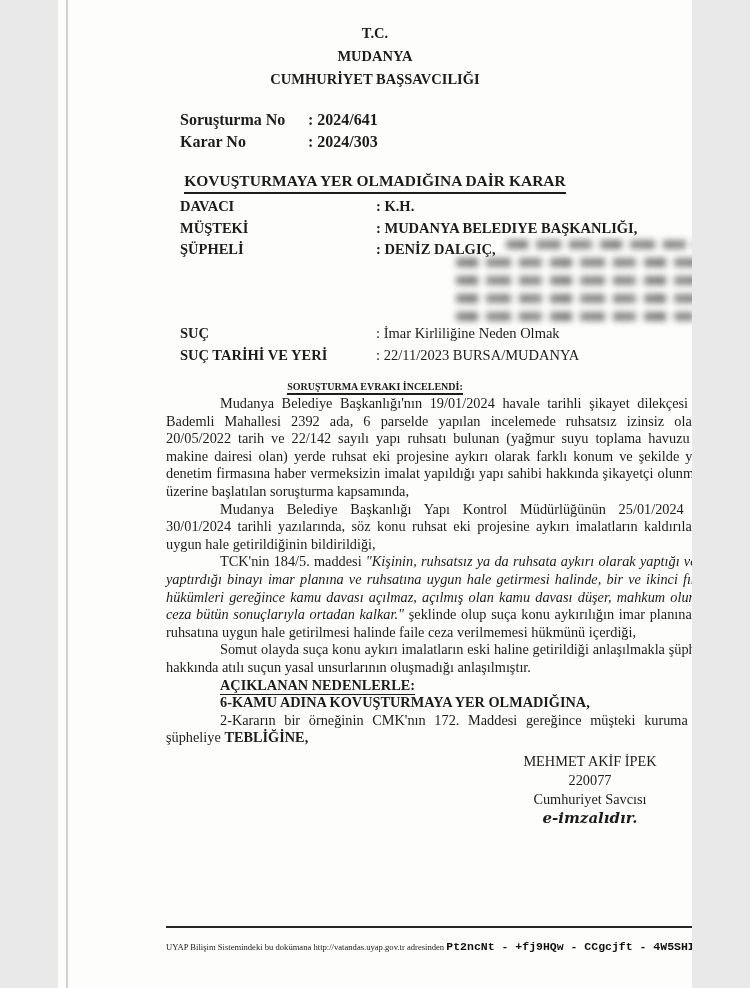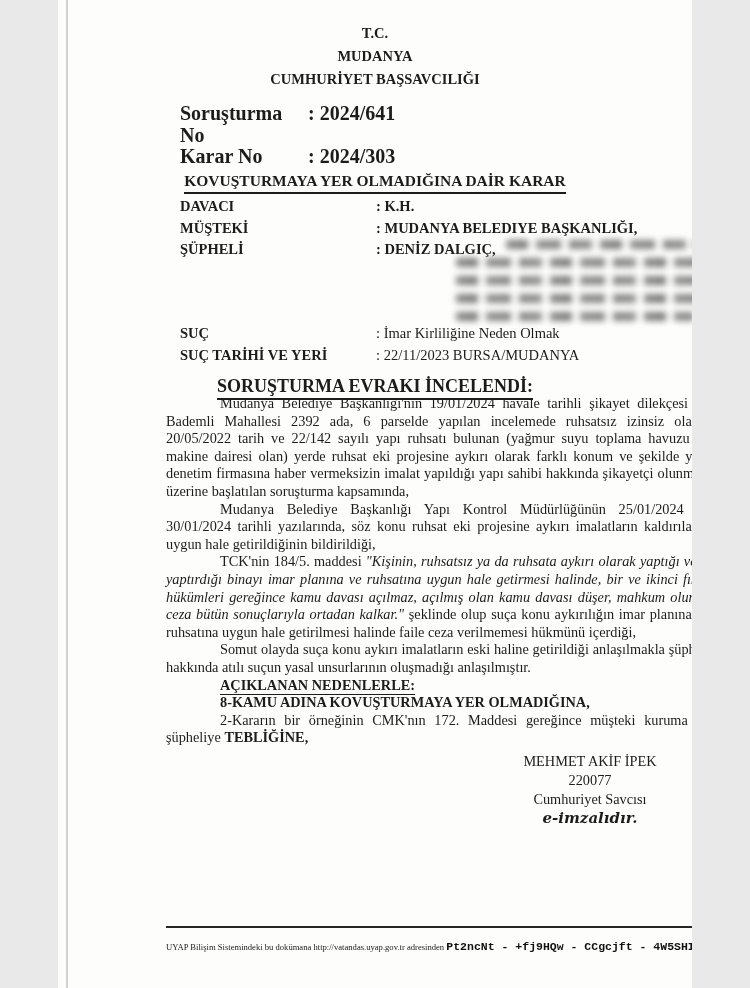--- a/index.html
+++ b/index.html
@@ -15,21 +15,21 @@
   .page-edge {
     position:absolute; left:8px; top:0; width:2px; height:100%;
     background:#d2d2d2;
   }
   
   .doc-header {
     position:absolute; top:22px; left:0; width:100%;
     text-align:center; font-weight:bold; font-size:14.5px; line-height:23px;
   }
   
-  .case-numbers { position:absolute; top:103px; left:122px; font-size:20px; line-height:21.5px; }
+  .case-numbers { position:absolute; top:109px; left:122px; font-size:16px; line-height:21.5px; }
   .case-row { display:flex; }
   .case-row .lbl { font-weight:bold; width:128px; }
   .case-row .val { font-weight:bold; }
   
   .title-wrap { position:absolute; top:172px; left:0; width:100%; text-align:center; }
   .doc-title {
     display:inline-block; font-weight:bold; font-size:15.5px;
     border-bottom:2.5px solid #1c1c1c; padding-bottom:2px;
   }
   
@@ -50,21 +50,21 @@
     filter:blur(3px);
   }
   .bl-1 { margin-left:50px; width:228px; }
   .bl-2 { width:278px; }
   .bl-3 { width:276px; }
   .bl-4 { width:272px; }
   .bl-5 { width:238px; }
   
   .section-heading-wrap { position:absolute; top:376px; left:0; width:100%; text-align:center; }
   .section-heading {
-    display:inline-block; font-weight:bold; font-size:18px;
+    display:inline-block; font-weight:bold; font-size:10px;
     border-bottom:2px solid #1c1c1c; padding-bottom:1px;
   }
   
   .body { position:absolute; top:395px; left:108px; width:544px; font-size:14.3px; line-height:17.6px; }
   .body p { margin:0; text-align:justify; text-indent:54px; }
   .q { font-style:italic; }
   .b { font-weight:bold; }
   .decision-heading { margin:0; padding-left:54px; text-indent:0 !important; text-align:left !important; }
   .decision-heading span {
     font-weight:bold; border-bottom:1.8px solid #1c1c1c; padding-bottom:1px;
@@ -152,21 +152,21 @@
     <span class="section-heading">SORUŞTURMA EVRAKI İNCELENDİ:</span>
   </div>
 
   <div class="body">
     <p>Mudanya Belediye Başkanlığı'nın 19/01/2024 havale tarihli şikayet dilekçesi ile Bademli Mahallesi 2392 ada, 6 parselde yapılan incelemede ruhsatsız izinsiz olarak 20/05/2022 tarih ve 22/142 sayılı yapı ruhsatı bulunan (yağmur suyu toplama havuzu ve makine dairesi olan) yerde ruhsat eki projesine aykırı olarak farklı konum ve şekilde yapı denetim firmasına haber vermeksizin imalat yapıldığı yapı sahibi hakkında şikayetçi olunması üzerine başlatılan soruşturma kapsamında,</p>
     <p>Mudanya Belediye Başkanlığı Yapı Kontrol Müdürlüğünün 25/01/2024 ve 30/01/2024 tarihli yazılarında, söz konu ruhsat eki projesine aykırı imalatların kaldırılarak uygun hale getirildiğinin bildirildiği,</p>
     <p><span>TCK'nin 184/5. maddesi </span><span class="q">"Kişinin, ruhsatsız ya da ruhsata aykırı olarak yaptığı veya yaptırdığı binayı imar planına ve ruhsatına uygun hale getirmesi halinde, bir ve ikinci fıkra hükümleri gereğince kamu davası açılmaz, açılmış olan kamu davası düşer, mahkum olunan ceza bütün sonuçlarıyla ortadan kalkar."</span><span> şeklinde olup suça konu aykırılığın imar planına ve ruhsatına uygun hale getirilmesi halinde faile ceza verilmemesi hükmünü içerdiği,</span></p>
     <p>Somut olayda suça konu aykırı imalatların eski haline getirildiği anlaşılmakla şüpheli hakkında atılı suçun yasal unsurlarının oluşmadığı anlaşılmıştır.</p>
 
     <p class="decision-heading"><span>AÇIKLANAN NEDENLERLE:</span></p>
-    <p class="b">8-KAMU ADINA KOVUŞTURMAYA YER OLMADIĞINA,</p>
+    <p class="b">6-KAMU ADINA KOVUŞTURMAYA YER OLMADIĞINA,</p>
     <p><span>2-Kararın bir örneğinin CMK'nın 172. Maddesi gereğince müşteki kuruma ve şüpheliye </span><span class="b">TEBLİĞİNE,</span></p>
 
     <div class="signature">
       <div>MEHMET AKİF İPEK</div>
       <div>220077</div>
       <div>Cumhuriyet Savcısı</div>
       <div class="esign">e-imzalıdır.</div>
     </div>
   </div>
 

